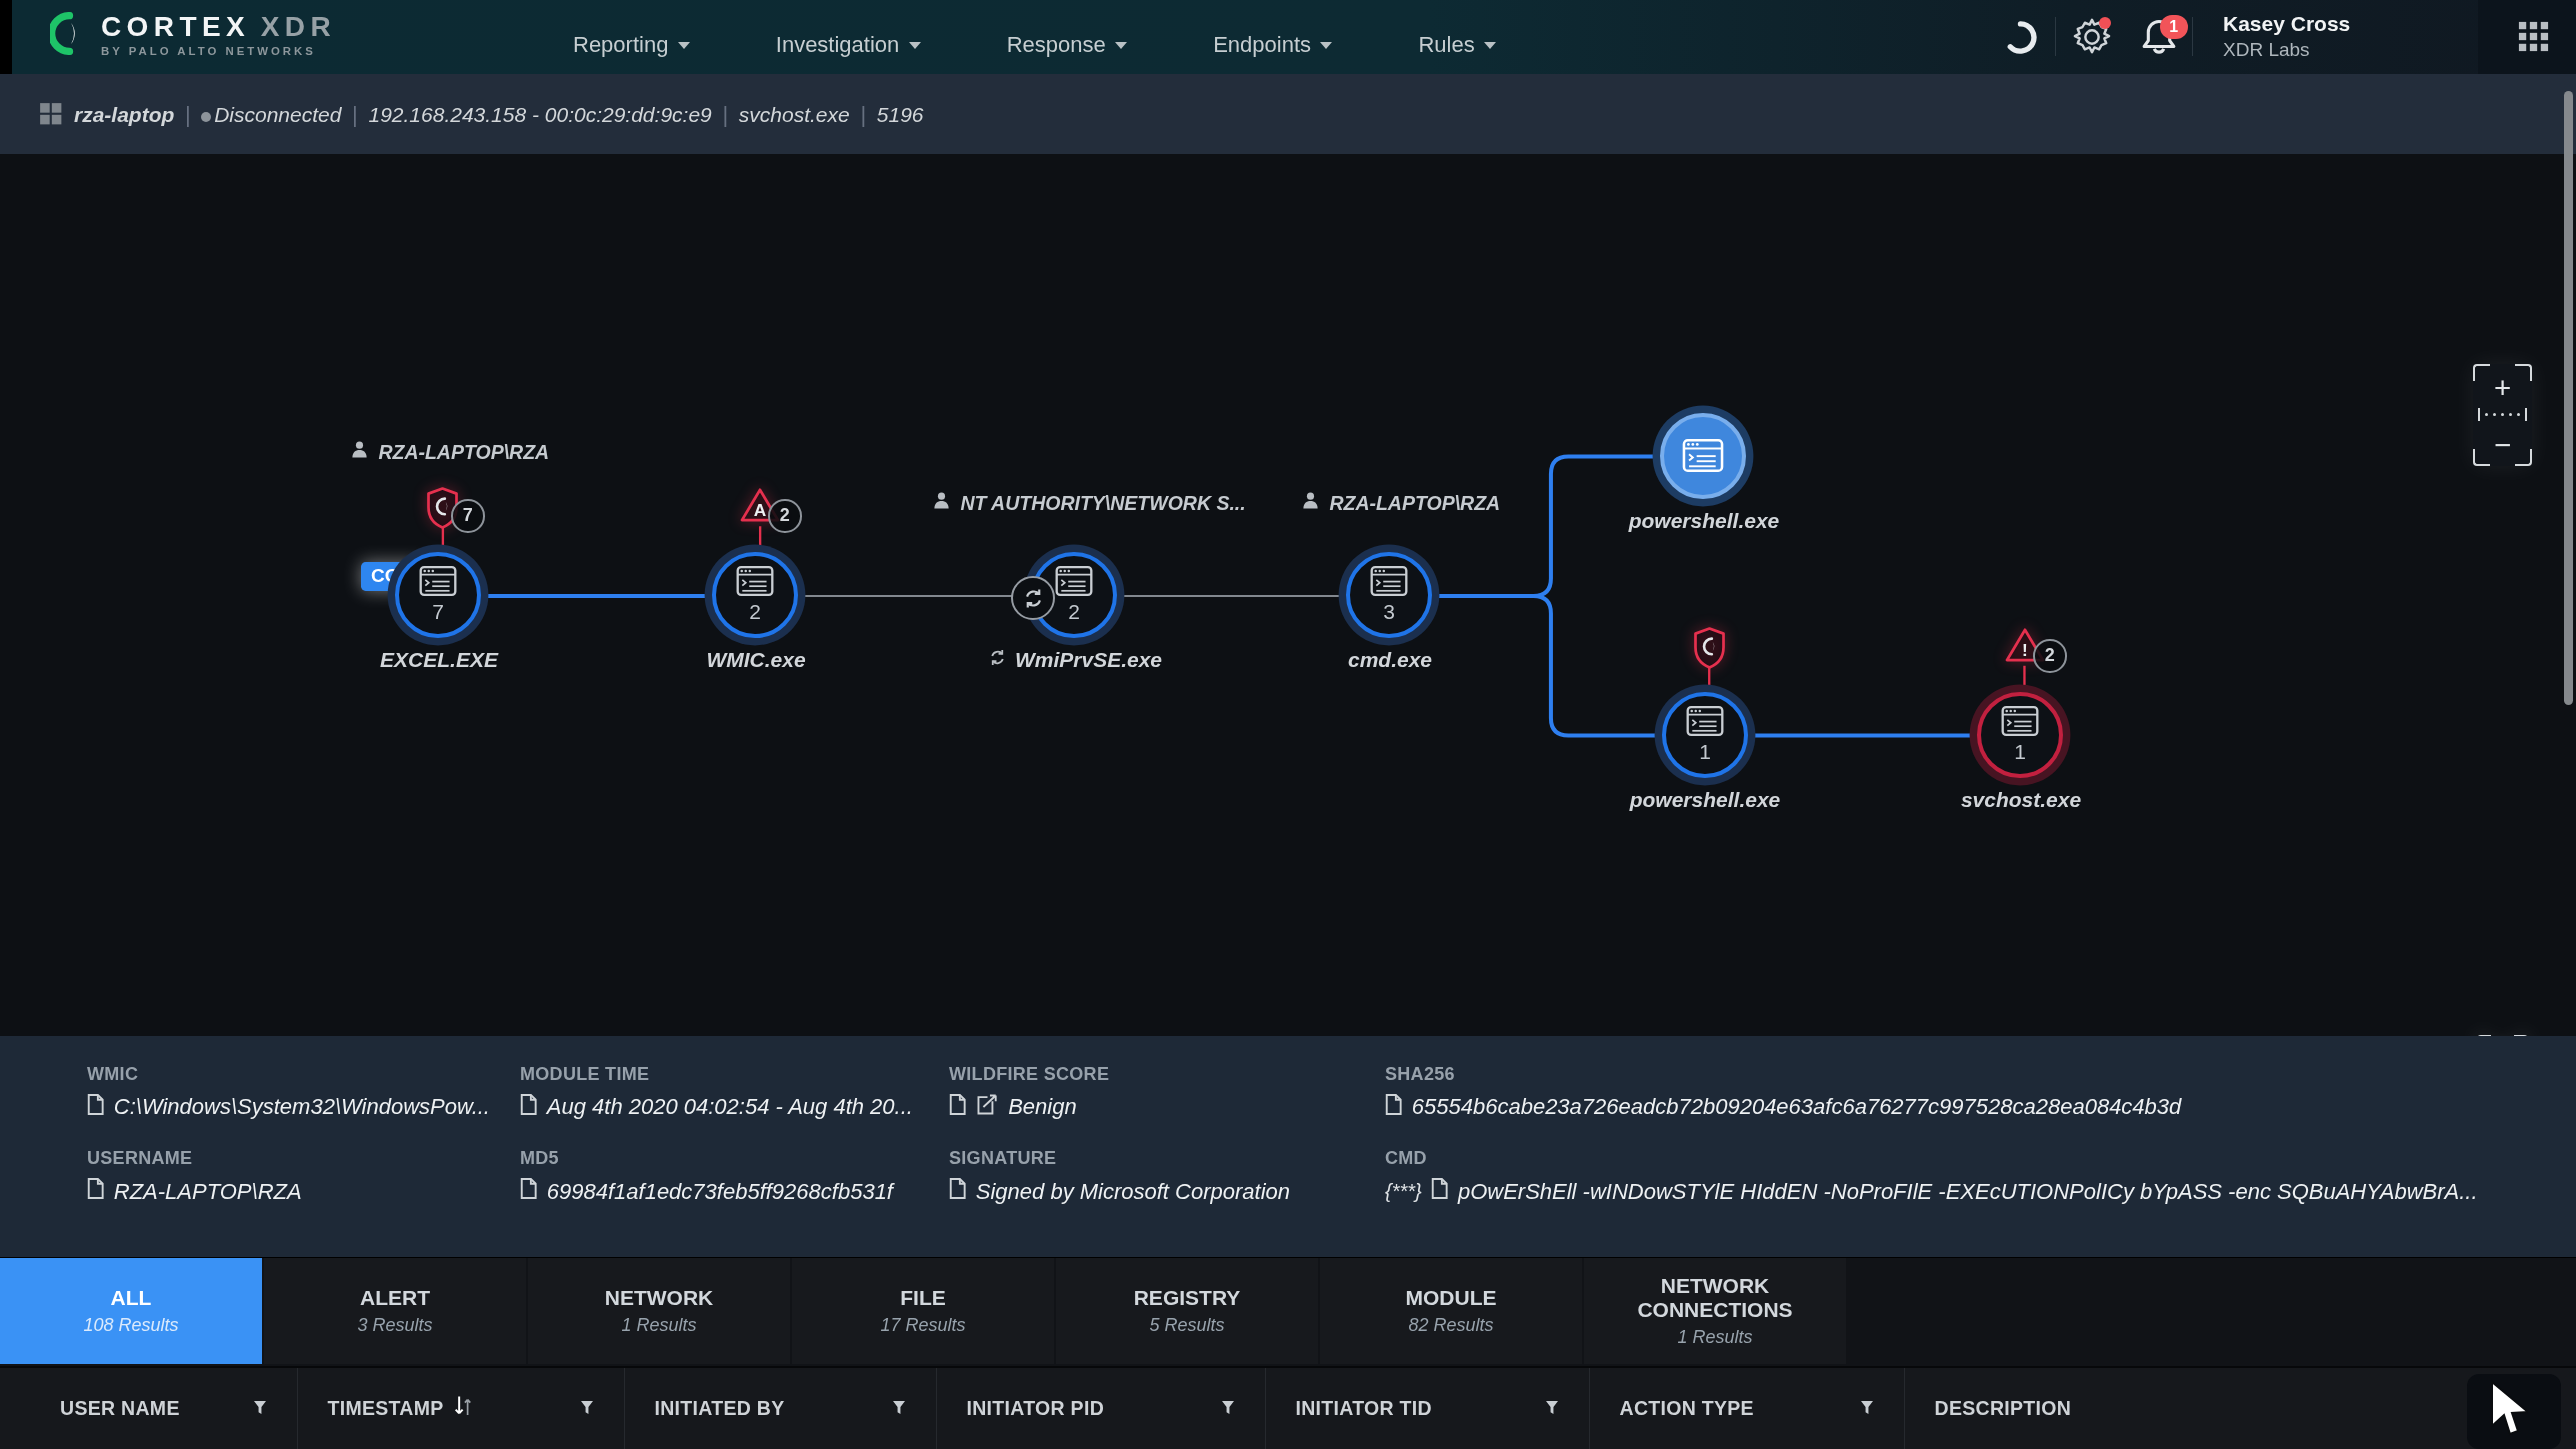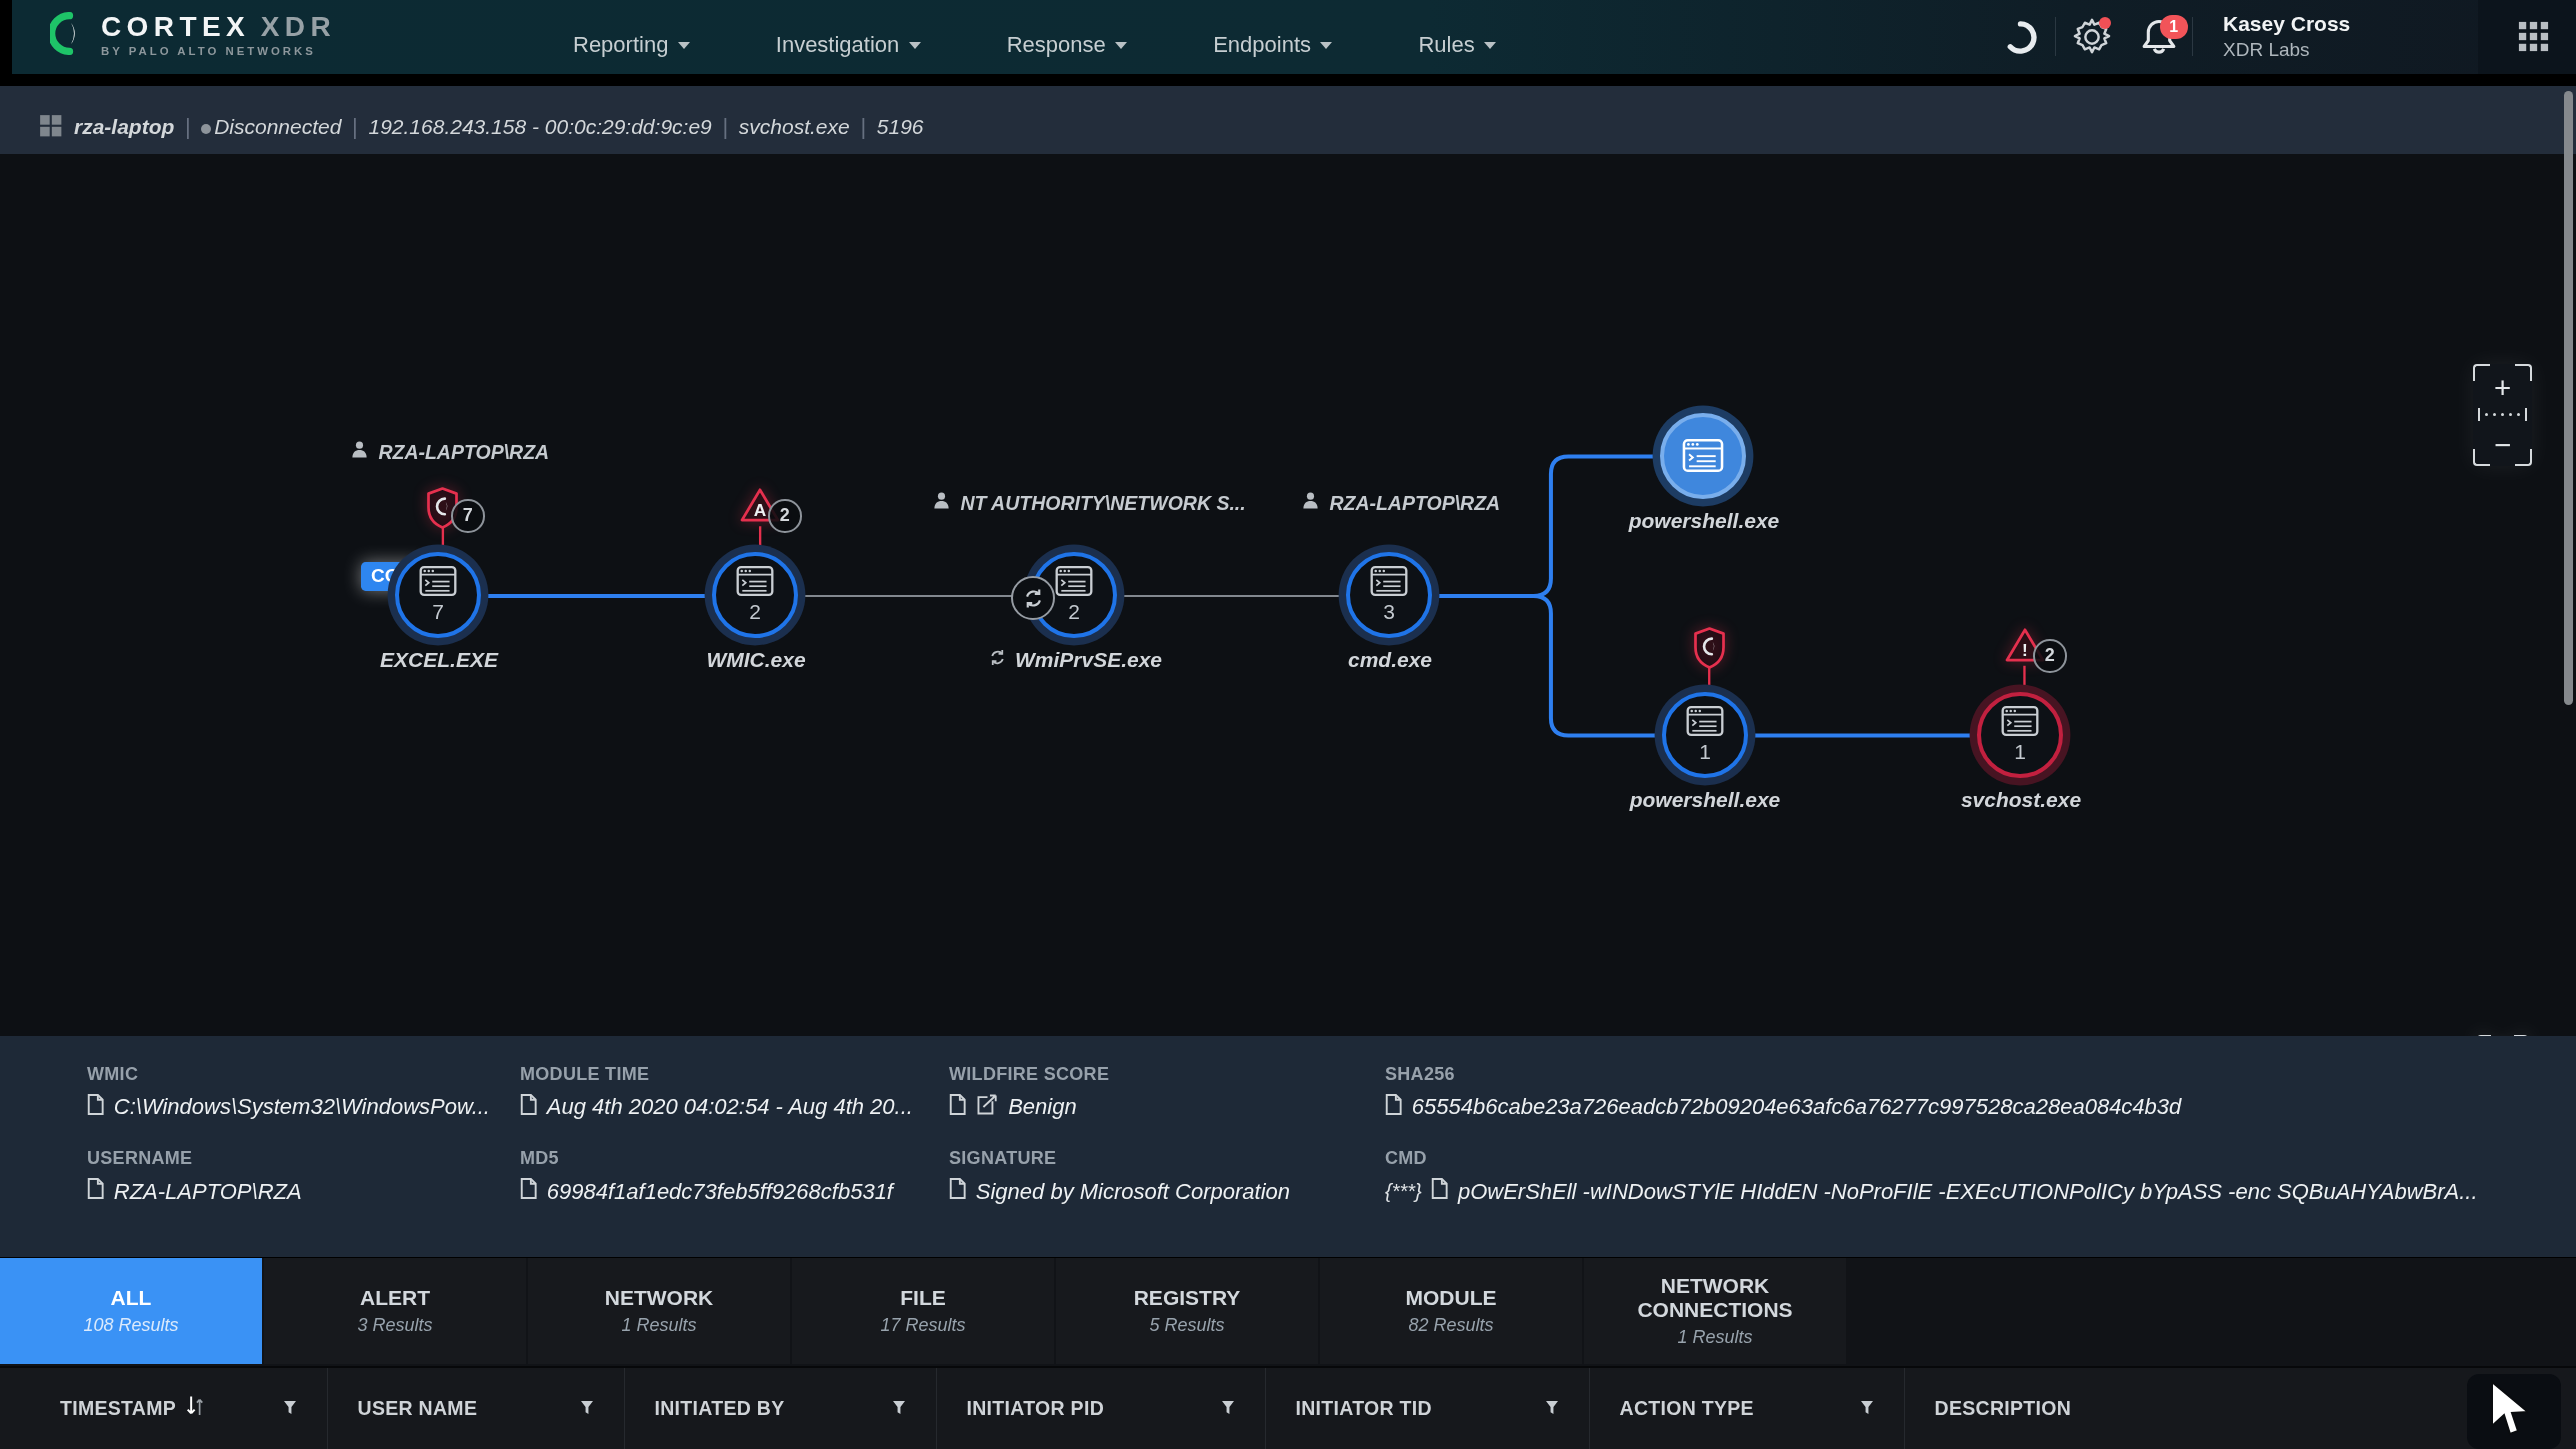--- a/index.html
+++ b/index.html
@@ -22,21 +22,21 @@
   .red-dot{position:absolute;top:17.4px;right:10.7px;width:12px;height:12px;border-radius:50%;background:#f05056;}
   .bell-badge{position:absolute;top:14.8px;right:1.3px;min-width:28px;height:24px;border-radius:12px;background:#f25459;
               color:#fff;font-size:16px;font-weight:700;display:flex;align-items:center;justify-content:center;}
   .user-block{position:absolute;left:2211px;top:12px;cursor:pointer;}
   .user-name{font-size:21px;font-weight:700;color:#f2f4f5;}
   .user-org{font-size:19px;color:#aeb6bc;margin-top:2.7px;}
   .waffle-block{position:absolute;left:2466px;top:0;width:110px;height:74px;background:#0c141c;
                 display:flex;align-items:center;justify-content:center;cursor:pointer;}
 
   
-  .hostbar{position:absolute;left:0;top:74px;width:2576px;height:81px;background:#232d3b;border-bottom:1.3px solid #0a0d10;box-sizing:border-box;margin-top:12px;}
+  .hostbar{position:absolute;left:0;top:74px;width:2576px;height:81px;background:#232d3b;border-bottom:1.3px solid #0a0d10;box-sizing:border-box;}
   .host-grid{position:absolute;left:38px;top:27px;color:#7f868d;}
   .hostline{position:absolute;left:74px;top:0;height:81px;display:flex;align-items:center;gap:10.7px;
             font-size:21px;font-style:italic;color:#d3d7da;}
   .hostline .sep{color:#667080;font-style:normal;font-size:22px;}
   .hostline .host{font-weight:700;}
   .status-dot{width:10px;height:10px;border-radius:50%;background:#8d949b;display:inline-block;margin-right:2.7px;}
   .actions-btn{position:absolute;left:2347px;top:94px;width:191px;height:46px;border-radius:24px;background:#3695f7;
                display:flex;align-items:center;justify-content:center;gap:12px;color:#fff;font-size:21px;cursor:pointer;}
   .chev{width:9.4px;height:9.4px;border-right:2.7px solid #fff;border-bottom:2.7px solid #fff;transform:rotate(45deg);margin-top:-5.4px;}
 
@@ -580,36 +580,36 @@
         </div>
         <div class="tab">
           <div class="tab-title">NETWORK CONNECTIONS</div>
           <div class="tab-results">1 Results</div>
         </div>
       </div>
 
   </div>
 
   <div class="thead" id="thead">
+      <div class="th" style="width: 297px;">
+        <span>USER NAME</span>
+        <span class="funnel"><svg width="16" height="16" viewBox="0 0 20 20">
+            <path d="M2.5 2 H17.5 L11.8 9.5 V18 L8.2 15.8 V9.5 Z" fill="#c9ced3"></path>
+          </svg></span>
+      </div>
       <div class="th" style="width: 327px;">
         <span>TIMESTAMP</span>
         <span><svg width="20" height="21.5" viewBox="0 0 26 28" class="sort-ic">
             <path d="M8 2 V24 M8 24 l-4.5 -5 M8 24 l4.5 -5" stroke="#ffffff" stroke-width="2.6" fill="none"></path>
             <path d="M19 26 V6 M19 6 l-3.5 4 M19 6 l3.5 4" stroke="#9aa0a6" stroke-width="2.2" fill="none"></path>
           </svg></span>
         <span class="funnel"><svg width="16" height="16" viewBox="0 0 20 20">
             <path d="M2.5 2 H17.5 L11.8 9.5 V18 L8.2 15.8 V9.5 Z" fill="#c9ced3"></path>
           </svg></span>
       </div>
-      <div class="th" style="width: 297px;">
-        <span>USER NAME</span>
-        <span class="funnel"><svg width="16" height="16" viewBox="0 0 20 20">
-            <path d="M2.5 2 H17.5 L11.8 9.5 V18 L8.2 15.8 V9.5 Z" fill="#c9ced3"></path>
-          </svg></span>
-      </div>
       <div class="th" style="width: 312px;">
         <span>INITIATED BY</span>
         <span class="funnel"><svg width="16" height="16" viewBox="0 0 20 20">
             <path d="M2.5 2 H17.5 L11.8 9.5 V18 L8.2 15.8 V9.5 Z" fill="#c9ced3"></path>
           </svg></span>
       </div>
       <div class="th" style="width: 329px;">
         <span>INITIATOR PID</span>
         <span class="funnel"><svg width="16" height="16" viewBox="0 0 20 20">
             <path d="M2.5 2 H17.5 L11.8 9.5 V18 L8.2 15.8 V9.5 Z" fill="#c9ced3"></path>

